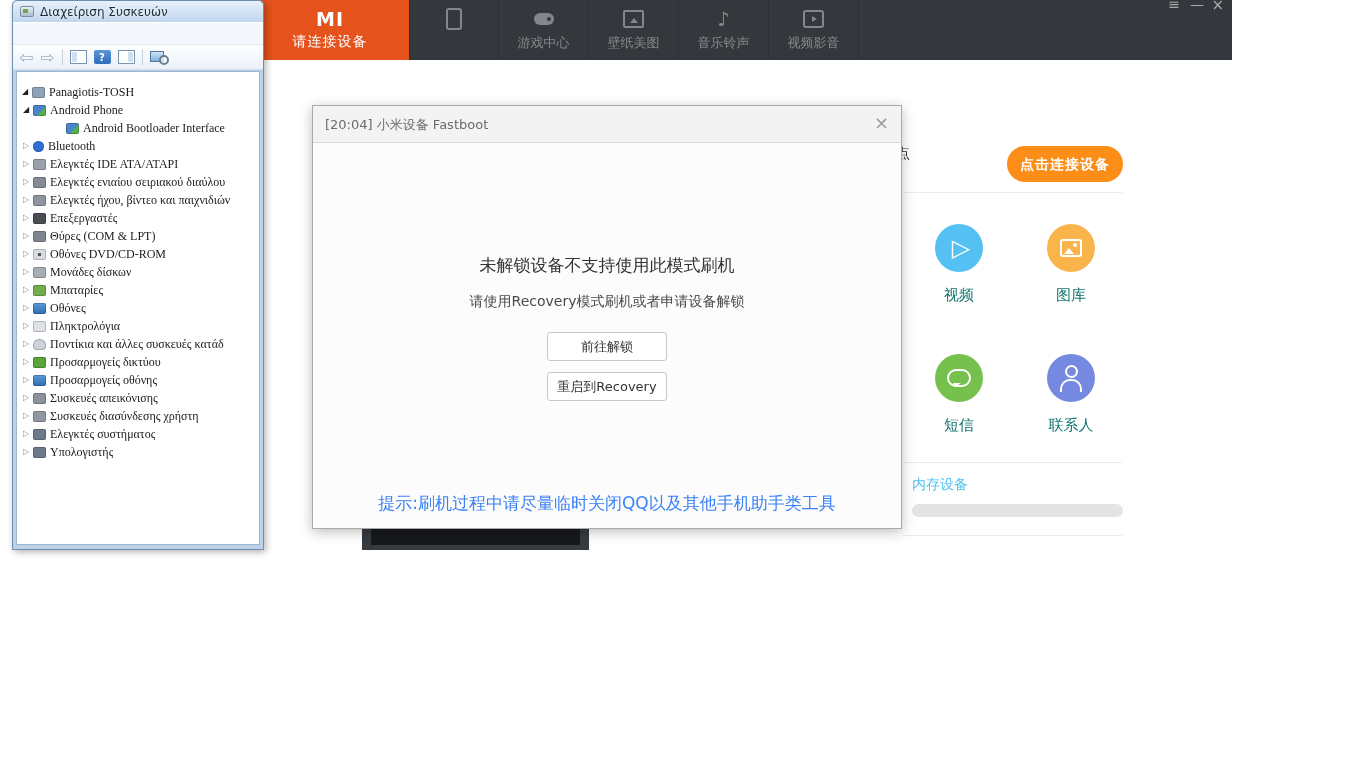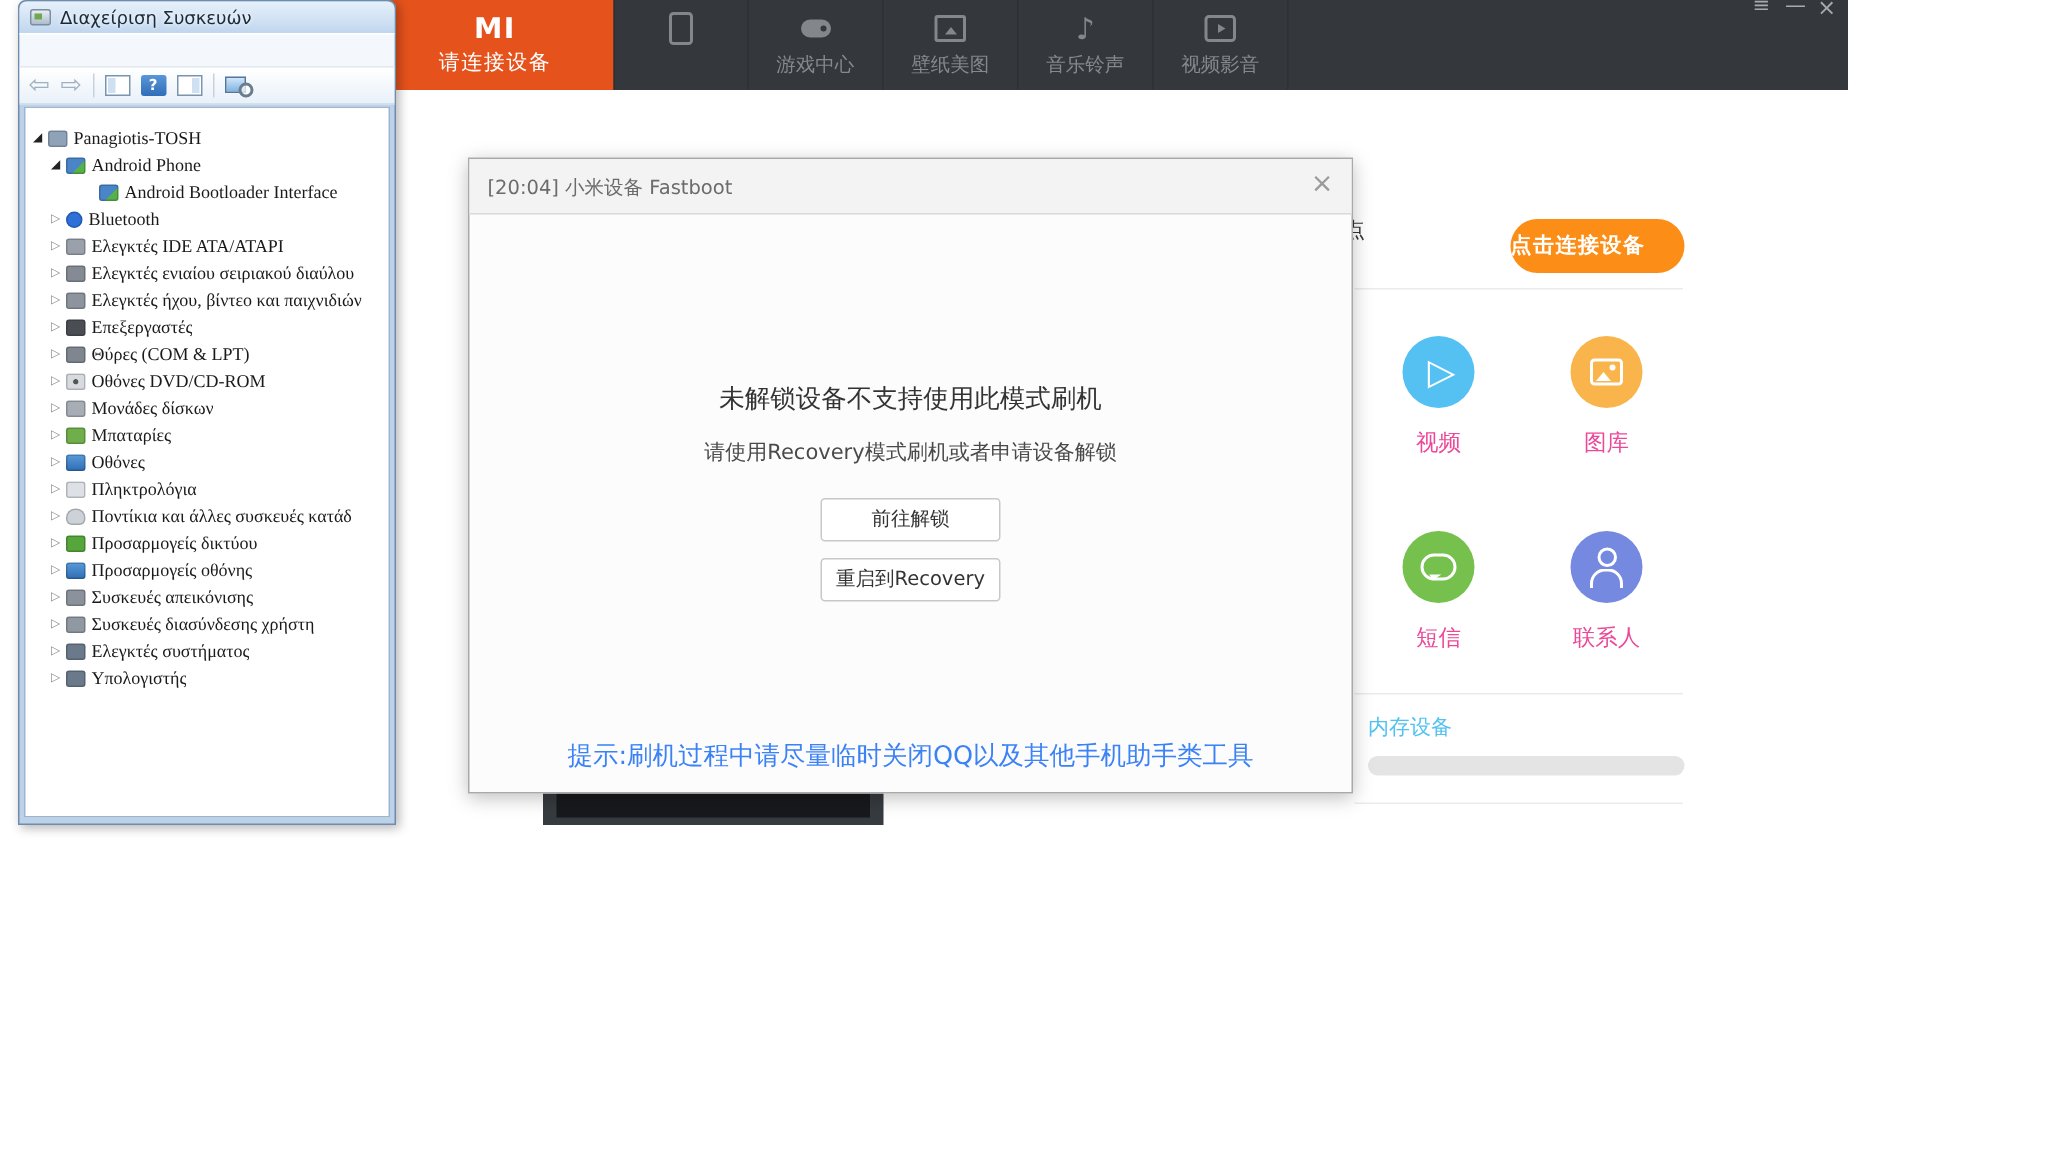--- a/index.html
+++ b/index.html
@@ -30,29 +30,29 @@
   .ic-video .nicon::before { content:""; width:17px; height:14px; border:2px solid #83868B; border-radius:3px; }
   .ic-video .nicon::after { content:""; position:absolute; margin-left:2px; border-top:3px solid transparent; border-bottom:3px solid transparent; border-left:5px solid #83868B; }
   .wc { position:absolute; top:-4px; color:#A7ABB0; cursor:pointer; font-size:14px; }
   .wc-menu { right:52px; } .wc-min { right:28px; } .wc-close { right:8px; font-size:15px; }
 
   .mi-main { position:absolute; left:0; top:60px; right:0; bottom:0; background:#fff; }
   .phone-art { position:absolute; left:111px; top:410px; width:227px; height:140px; background:#363B40; border-radius:8px; }
   .phone-screen { position:absolute; left:9px; right:9px; top:0; height:75px; background:#17191D; }
   .frag { position:absolute; left:645px; top:85px; font-size:14px; color:#333; }
   .connect-btn { position:absolute; left:756px; top:86px; width:116px; height:36px; border-radius:18px;
-                 background:#FC8E17; color:#fff; font-size:14px; font-weight:bold; line-height:36px;
+                 background:#FC8E17; color:#fff; font-size:14px; font-weight:bold; text-align:center; line-height:36px;
                  letter-spacing:1px; cursor:pointer; }
   .divider { position:absolute; left:652px; width:219px; height:1px; background:#EBEBEB; }
   .div1 { top:132px; } .div2 { top:402px; } .div3 { top:475px; }
   .shortcut { position:absolute; width:90px; display:flex; flex-direction:column; align-items:center; gap:14px; cursor:pointer; }
   .shortcut:nth-child(1){ left:663px; top:164px; } .shortcut:nth-child(2){ left:775px; top:164px; }
   .shortcut:nth-child(3){ left:663px; top:294px; } .shortcut:nth-child(4){ left:775px; top:294px; }
   .aicon { width:48px; height:48px; border-radius:50%; display:flex; align-items:center; justify-content:center; position:relative; }
-  .slabel { font-size:15px; color:#ec4899; }
+  .slabel { font-size:15px; color:#0f766e; }
   .ic-play .glyph::before { content:"▷"; color:#fff; font-size:24px; line-height:1; margin-left:4px; }
   .ic-gallery .glyph { width:22px; height:18px; border:2px solid #fff; border-radius:3px; position:relative; }
   .ic-gallery .glyph::before { content:""; position:absolute; right:3px; top:2px; width:4px; height:4px; background:#fff; border-radius:50%; }
   .ic-gallery .glyph::after { content:""; position:absolute; left:2px; bottom:1px; border-left:5px solid transparent; border-right:5px solid transparent; border-bottom:6px solid #fff; }
   .ic-message .glyph { width:24px; height:18px; border:2px solid #fff; border-radius:9px; position:relative; }
   .ic-message .glyph::after { content:""; position:absolute; left:2px; bottom:-6px; border:4px solid transparent; border-top-color:#fff; transform:skewX(-25deg); }
   .ic-person .glyph { position:relative; width:26px; height:26px; }
   .ic-person .glyph::before { content:""; position:absolute; left:7px; top:0; width:9px; height:9px; border:2px solid #fff; border-radius:50%; }
   .ic-person .glyph::after { content:""; position:absolute; left:2px; top:14px; width:18px; height:11px; border:2px solid #fff; border-bottom:none; border-radius:10px 10px 0 0; }
   .storage-label { position:absolute; left:661px; top:416px; font-size:14px; color:#52C2F0; }
@@ -92,21 +92,21 @@
   .tb-help { width:17px; height:14px; background:linear-gradient(#5A96D8,#2F6DB8); color:#fff; font-size:10px; font-weight:bold;
              display:flex; align-items:center; justify-content:center; border-radius:2px; cursor:pointer; }
   .tb-scan { width:19px; height:15px; position:relative; cursor:pointer; }
   .tb-scan::before { content:""; position:absolute; left:0; top:1px; width:12px; height:9px; border:1px solid #55759A;
                      background:linear-gradient(#CFE6FA,#7FB3E0); }
   .tb-scan::after { content:""; position:absolute; right:0; bottom:0; width:6px; height:6px; border:2px solid #6B7C8F;
                     border-radius:50%; background:rgba(255,255,255,.7); }
   .dm-tree { position:absolute; left:3px; right:3px; top:70px; bottom:4px; background:#fff; border:1px solid #9CB6D0;
              overflow:hidden; padding-top:11px; }
   .trow { height:18px; display:flex; align-items:center; font-size:12px; color:#1A1A1A; white-space:nowrap; cursor:pointer; }
-  .lvl0 { padding-left:2px; } .lvl1 { padding-left:14px; } .lvl2 { padding-left:36px; }
+  .lvl0 { padding-left:2px; } .lvl1 { padding-left:3px; } .lvl2 { padding-left:36px; }
   .tw { width:12px; text-align:center; font-size:8px; line-height:1; flex:none; }
   .exp-expanded .tw::before { content:"◢"; color:#222; }
   .exp-collapsed .tw::before { content:"▷"; color:#8C8C8C; }
   .exp-none .tw { visibility:hidden; }
   .ticon { width:13px; height:11px; border-radius:2px; margin:0 4px 0 1px; flex:none; box-shadow:inset 0 0 0 1px rgba(0,0,0,.2); }
   .tlabel { overflow:hidden;font-family:Liberation Serif, serif; }
   .ic-computer .ticon { background:#8FA3B8; }
   .ic-android-phone .ticon { background:linear-gradient(135deg,#4A85C8 62%,#56B14A 62%); }
   .ic-bluetooth .ticon { width:11px; border-radius:50%; background:#2E6FD8; }
   .ic-ide .ticon { background:#9AA1AB; }

